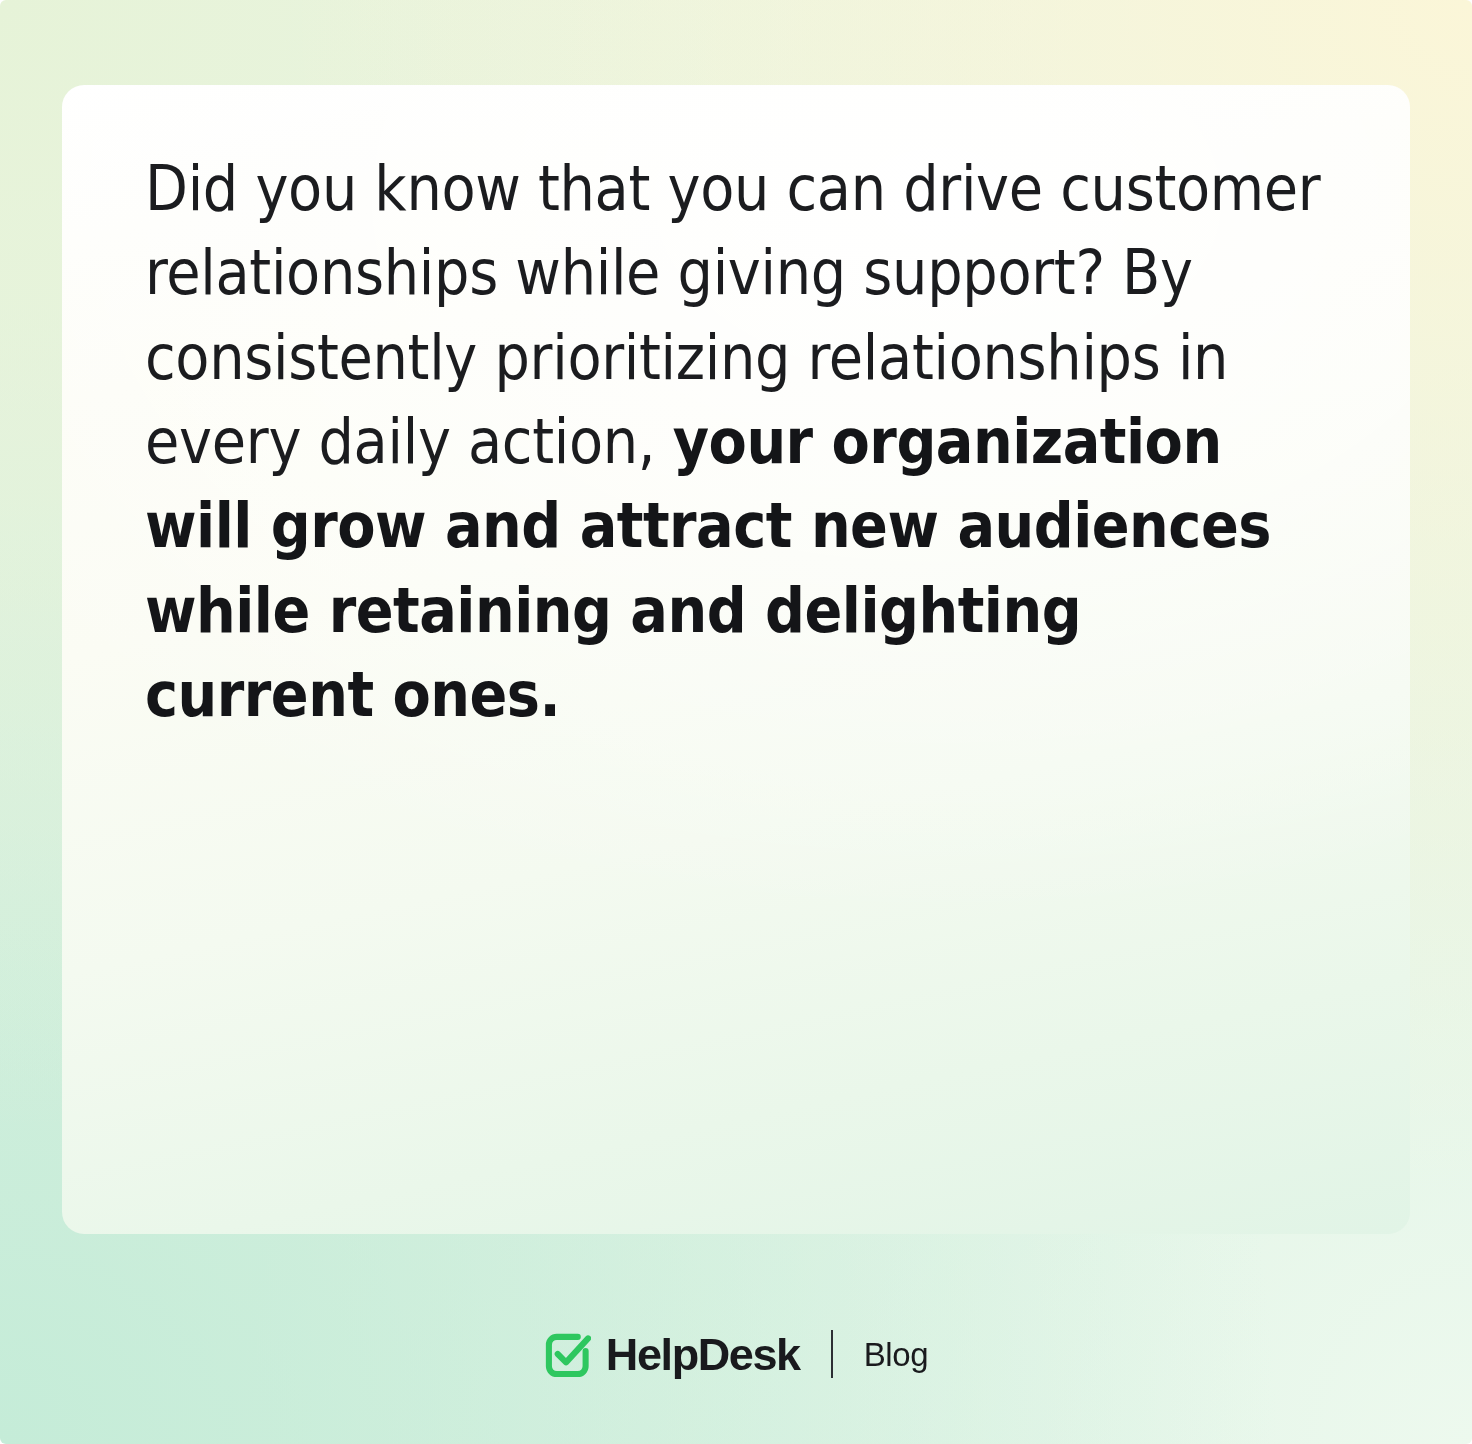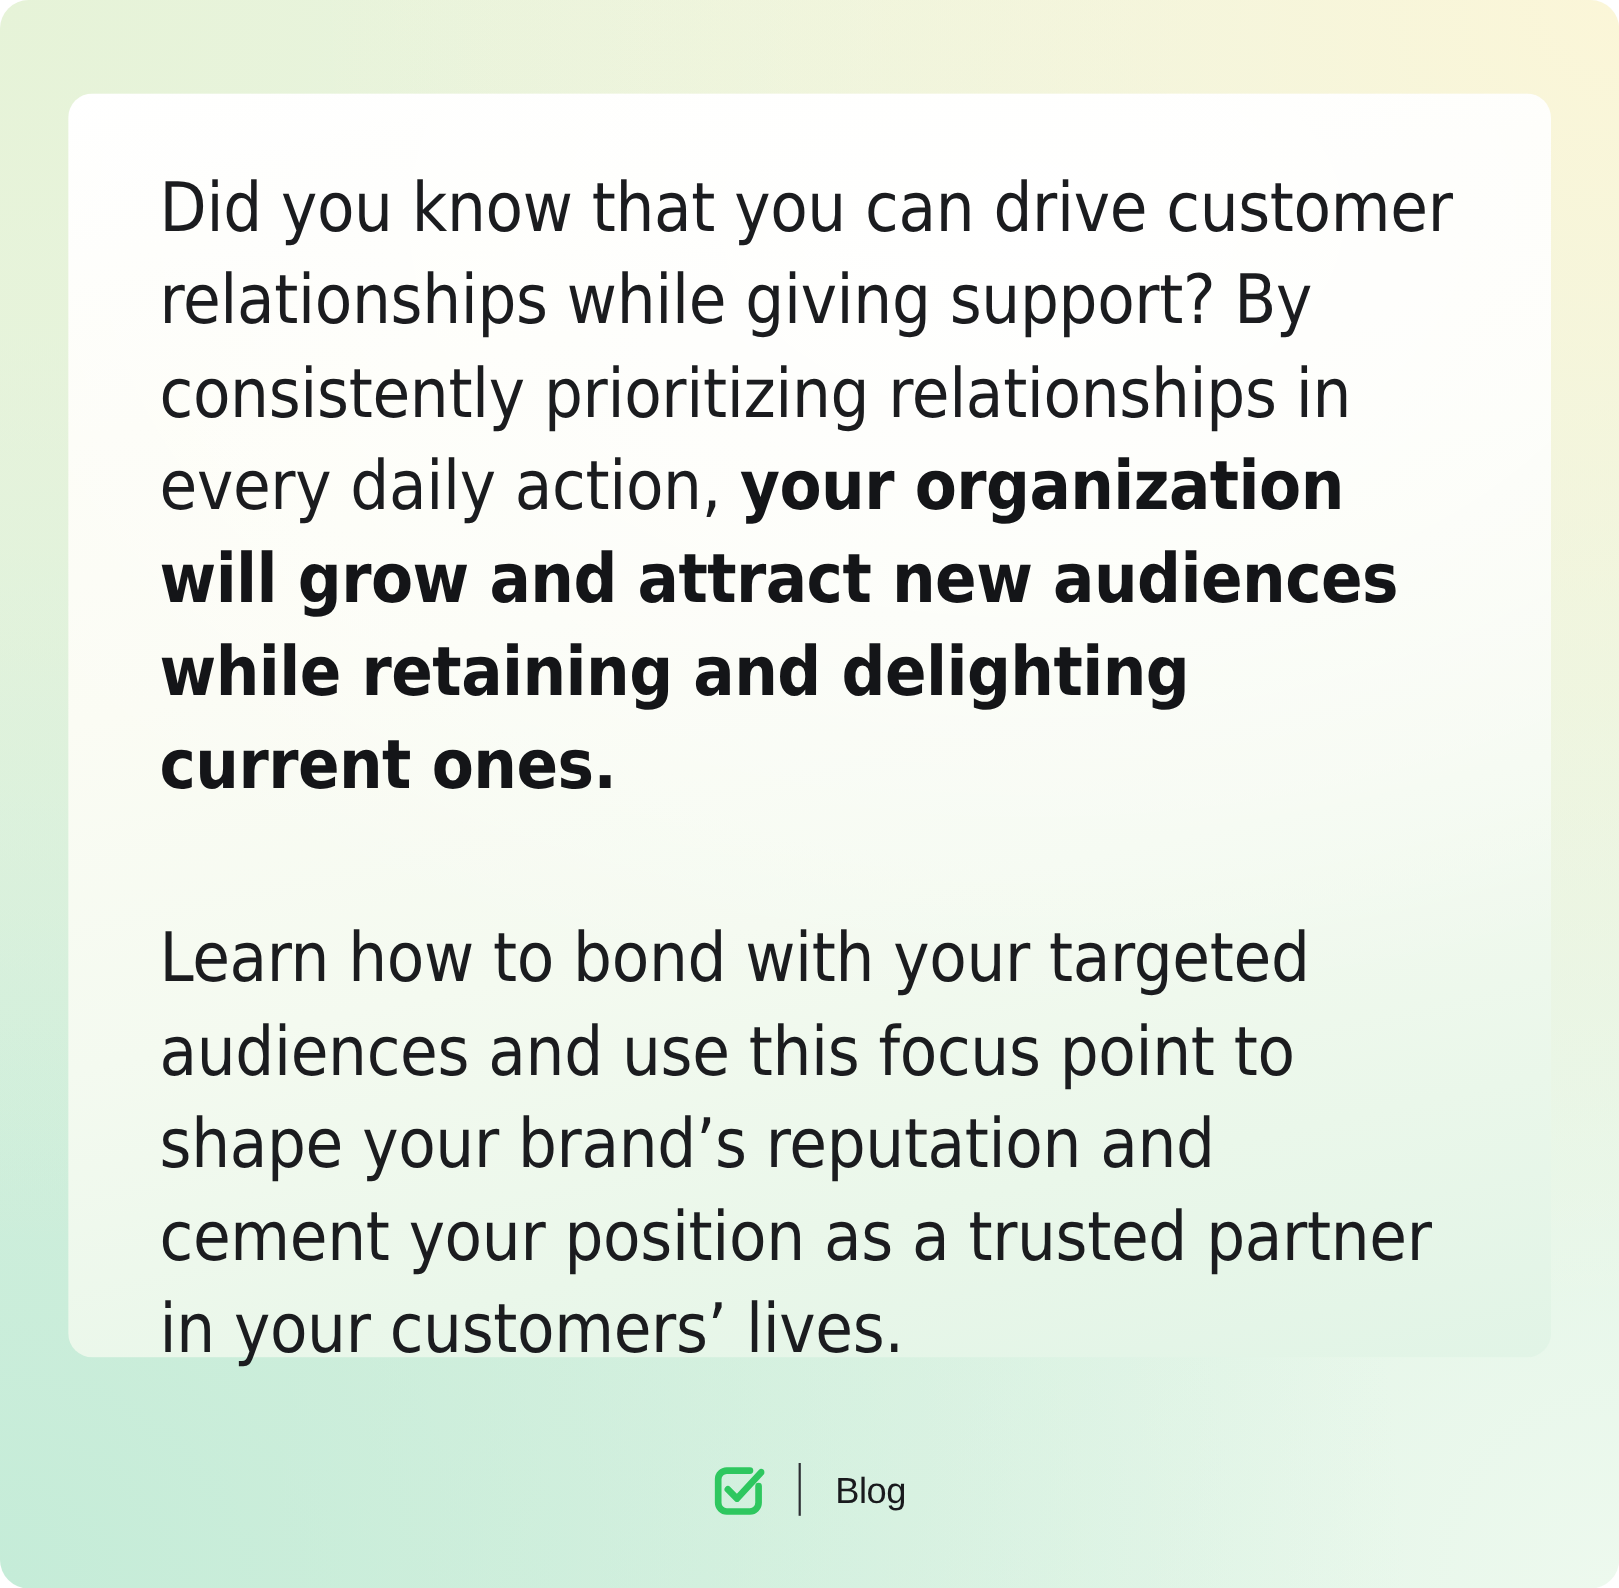--- a/index.html
+++ b/index.html
@@ -12,21 +12,21 @@
   body {
     font-family: "Liberation Sans", sans-serif;
   }
 
   
   .canvas {
     position: relative;
     width: 1472px;
     height: 1444px;
     overflow: hidden;
-    border-radius: 26px;
+    border-radius: 6px;
     background-color: #e9f5e4;
     background-image:
       radial-gradient(circle at 100% 0%,   rgba(251,246,216,1) 0%,  rgba(251,246,216,0) 58%),
       radial-gradient(circle at 0%   0%,   rgba(230,243,216,1) 0%,  rgba(230,243,216,0) 55%),
       radial-gradient(circle at 0%   100%, rgba(197,236,216,1) 0%,  rgba(197,236,216,0) 62%),
       radial-gradient(circle at 100% 100%, rgba(237,249,238,1) 0%,  rgba(237,249,238,0) 60%),
       linear-gradient(160deg, #eef5e3 0%, #e4f3e4 45%, #d3efdd 100%);
   }
 
   
@@ -136,32 +136,32 @@
 </head>
 <body>
 
 <div class="canvas">
 
   <div class="card">
     <div class="card-body">
 
       <p class="quote-para"><span>Did you know that you can drive customer relationships while giving support? By consistently prioritizing relationships in every daily action, </span><span class="quote-strong">your organization will grow and attract new audiences while retaining and delighting current ones.</span></p>
 
-      <p class="quote-para second"><span>Learn how to bond with your targeted audiences and use this focus point to shape your brand’s reputation and cement your position as a trusted partner in your customers’ lives.</span></p>
 
     </div>
   </div>
 
   <div class="footer">
 
     <div class="brand">
       <svg class="brand-mark" viewBox="0 0 48 48" aria-hidden="true">
         <path d="M42.5 20.5 V36 a8 8 0 0 1 -8 8 H13 a8 8 0 0 1 -8 -8 V14 a8 8 0 0 1 8 -8 h21.5" fill="none" stroke="#2ec75f" stroke-width="6.2" stroke-linecap="round" stroke-linejoin="round"></path>
         <path d="M14 23.5 L22.5 32 L45 7.5" fill="none" stroke="#2ec75f" stroke-width="6.2" stroke-linecap="round" stroke-linejoin="round"></path>
       </svg>
+      <span class="brand-name">HelpDesk</span>
     </div>
 
     <span class="footer-divider"></span>
 
     <span class="footer-section">Blog</span>
 
   </div>
 
 </div>
 

